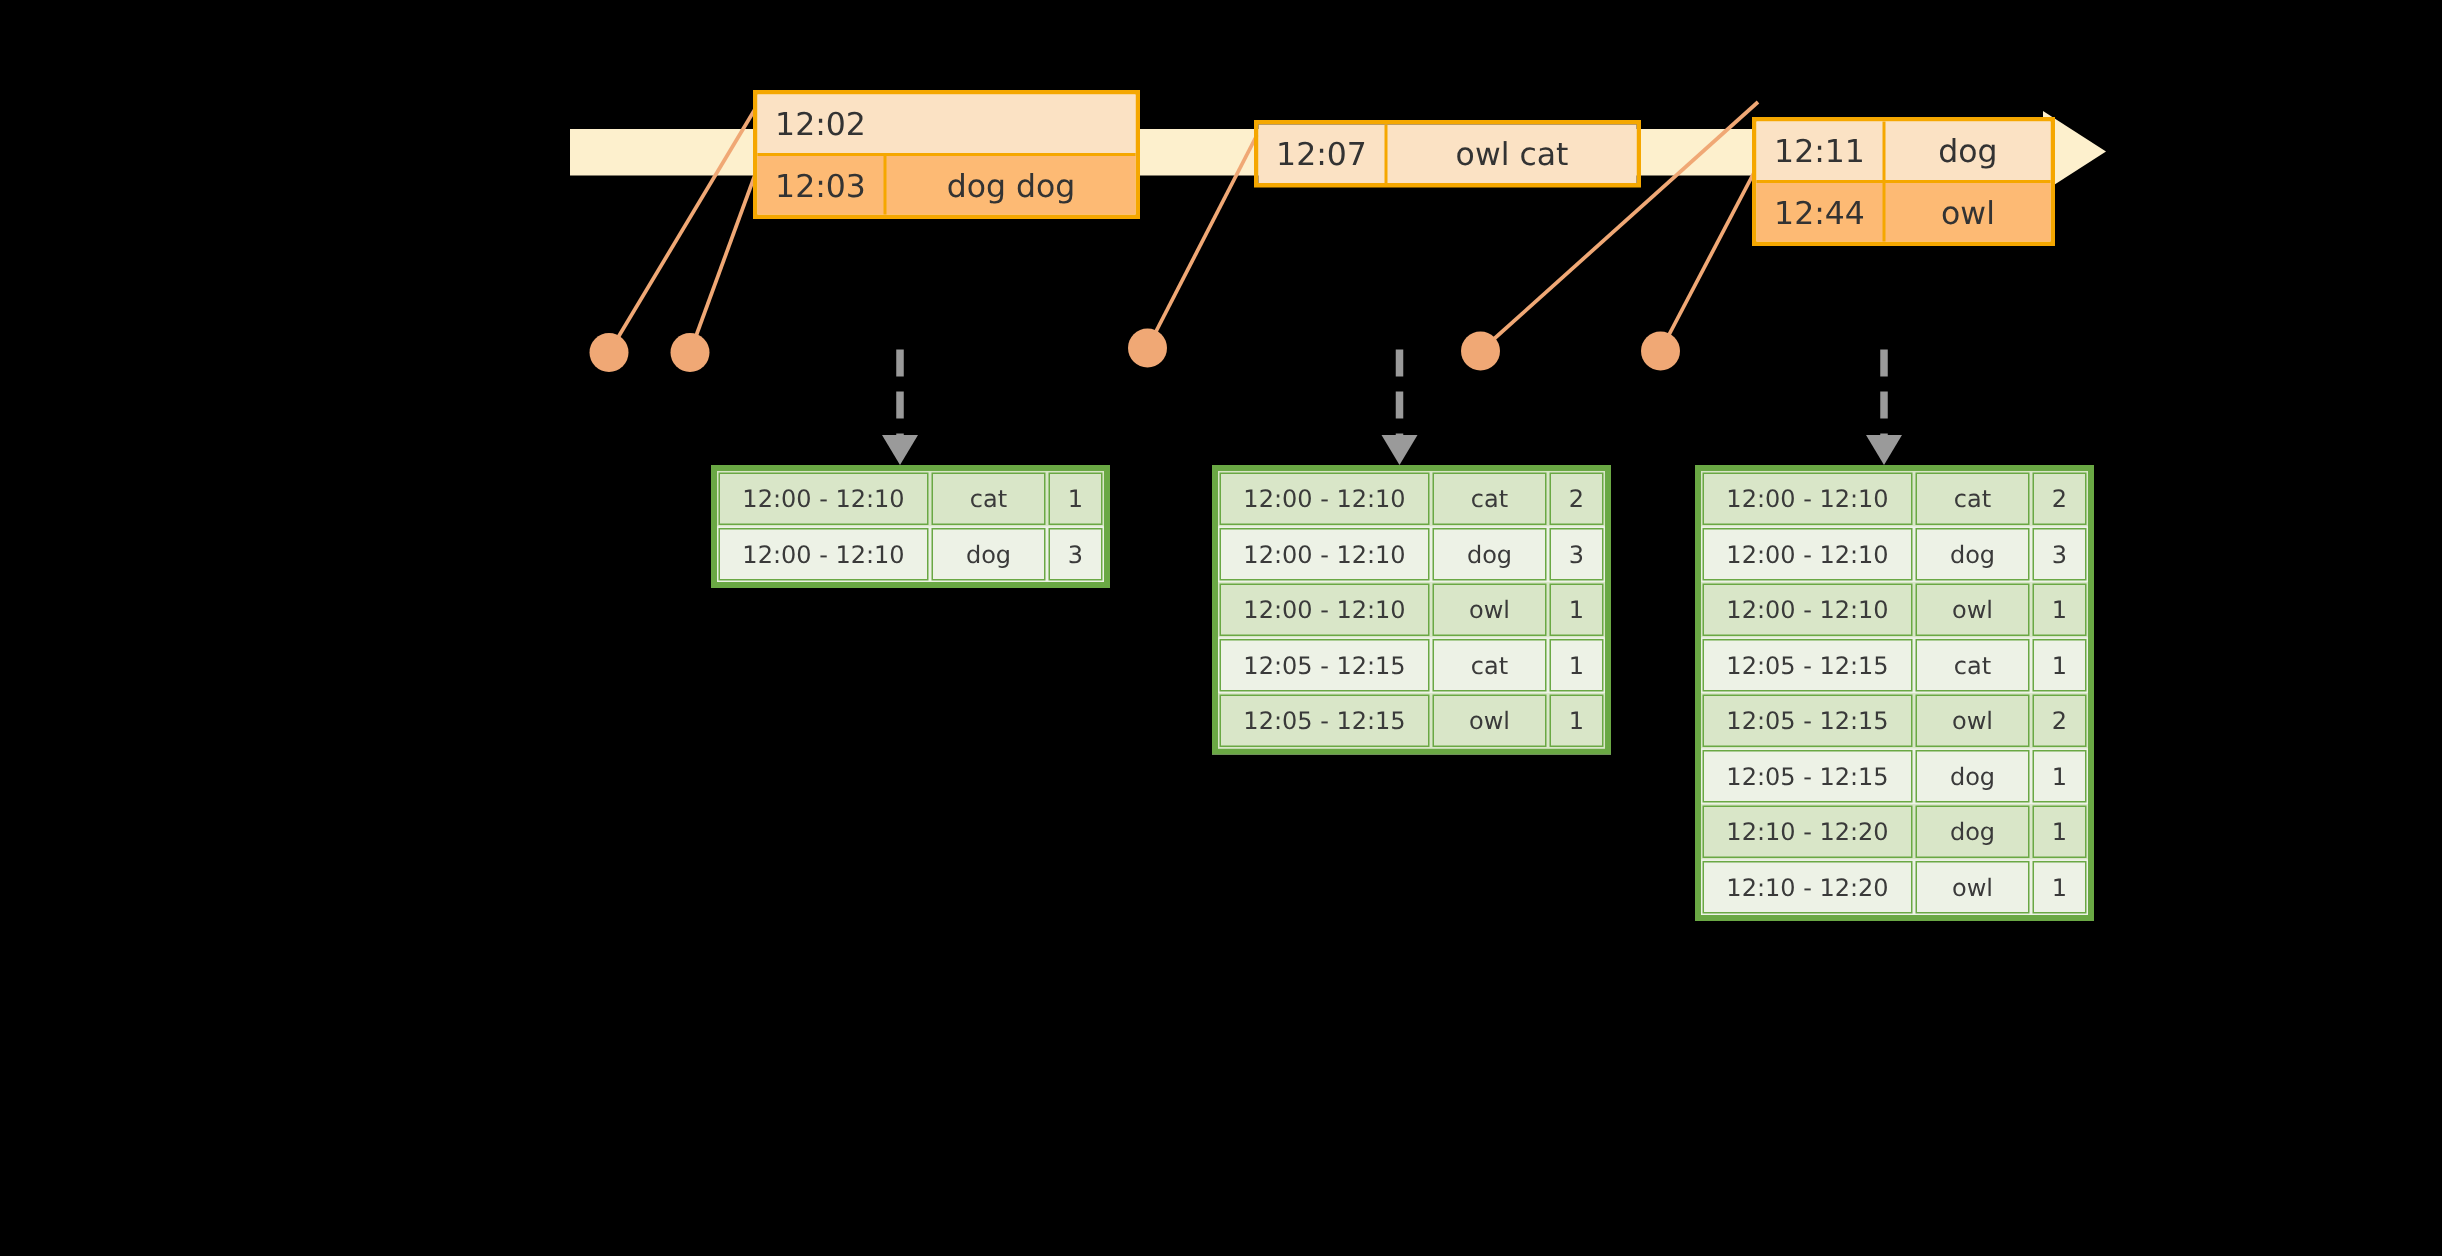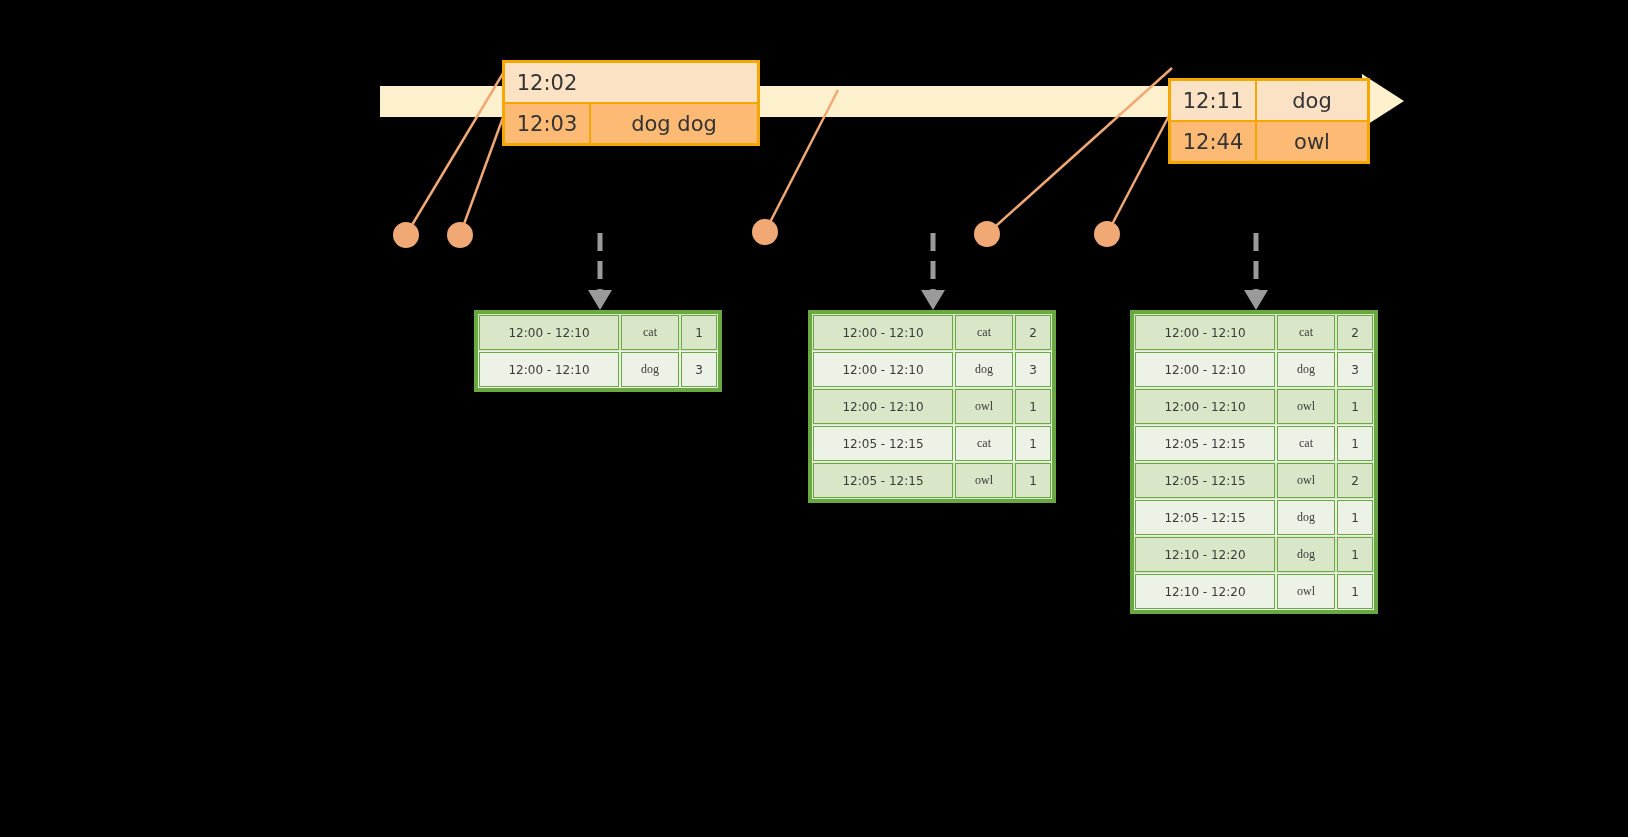--- a/index.html
+++ b/index.html
@@ -97,28 +97,28 @@
   .res-row {
     display: flex;
     height: 37px;
   }
   .res-row.shade-a { background: #d9e6c8; }
   .res-row.shade-b { background: #edf2e6; }
   .res-cell {
     display: flex;
     align-items: center;
     justify-content: center;
-    font-size: 12px;
+    font-size: 16px;
     color: #3a3a3a;
     box-sizing: border-box;
     border: 1px solid #6aa844;
     margin: 1px;
   }
   .res-window { width: 140px; }
-  .res-key    { width: 58px; font-family: Liberation Serif, serif; }
+  .res-key    { width: 76px; }
   .res-count  { width: 36px; }
 
   #result-table-1 { left: 474px; top: 310px; }
   #result-table-2 { left: 808px; top: 310px; }
   #result-table-3 { left: 1130px; top: 310px; }
 </style>
 </head>
 <body>
 
 <div id="canvas">
@@ -156,20 +156,26 @@
   <div class="event-box" id="event-box-1">
     <div class="event-row shade-a">
       <div class="event-cell event-time">12:02</div>
     </div>
     <div class="event-row shade-b">
       <div class="event-cell event-time">12:03</div>
       <div class="event-cell event-val wide">dog dog</div>
     </div>
   </div>
 
+  <div class="event-box" id="event-box-2">
+    <div class="event-row shade-a">
+      <div class="event-cell event-time">12:07</div>
+      <div class="event-cell event-val wide">owl cat</div>
+    </div>
+  </div>
 
   <div class="event-box" id="event-box-3">
     <div class="event-row shade-a">
       <div class="event-cell event-time">12:11</div>
       <div class="event-cell event-val">dog</div>
     </div>
     <div class="event-row shade-b">
       <div class="event-cell event-time">12:44</div>
       <div class="event-cell event-val">owl</div>
     </div>

